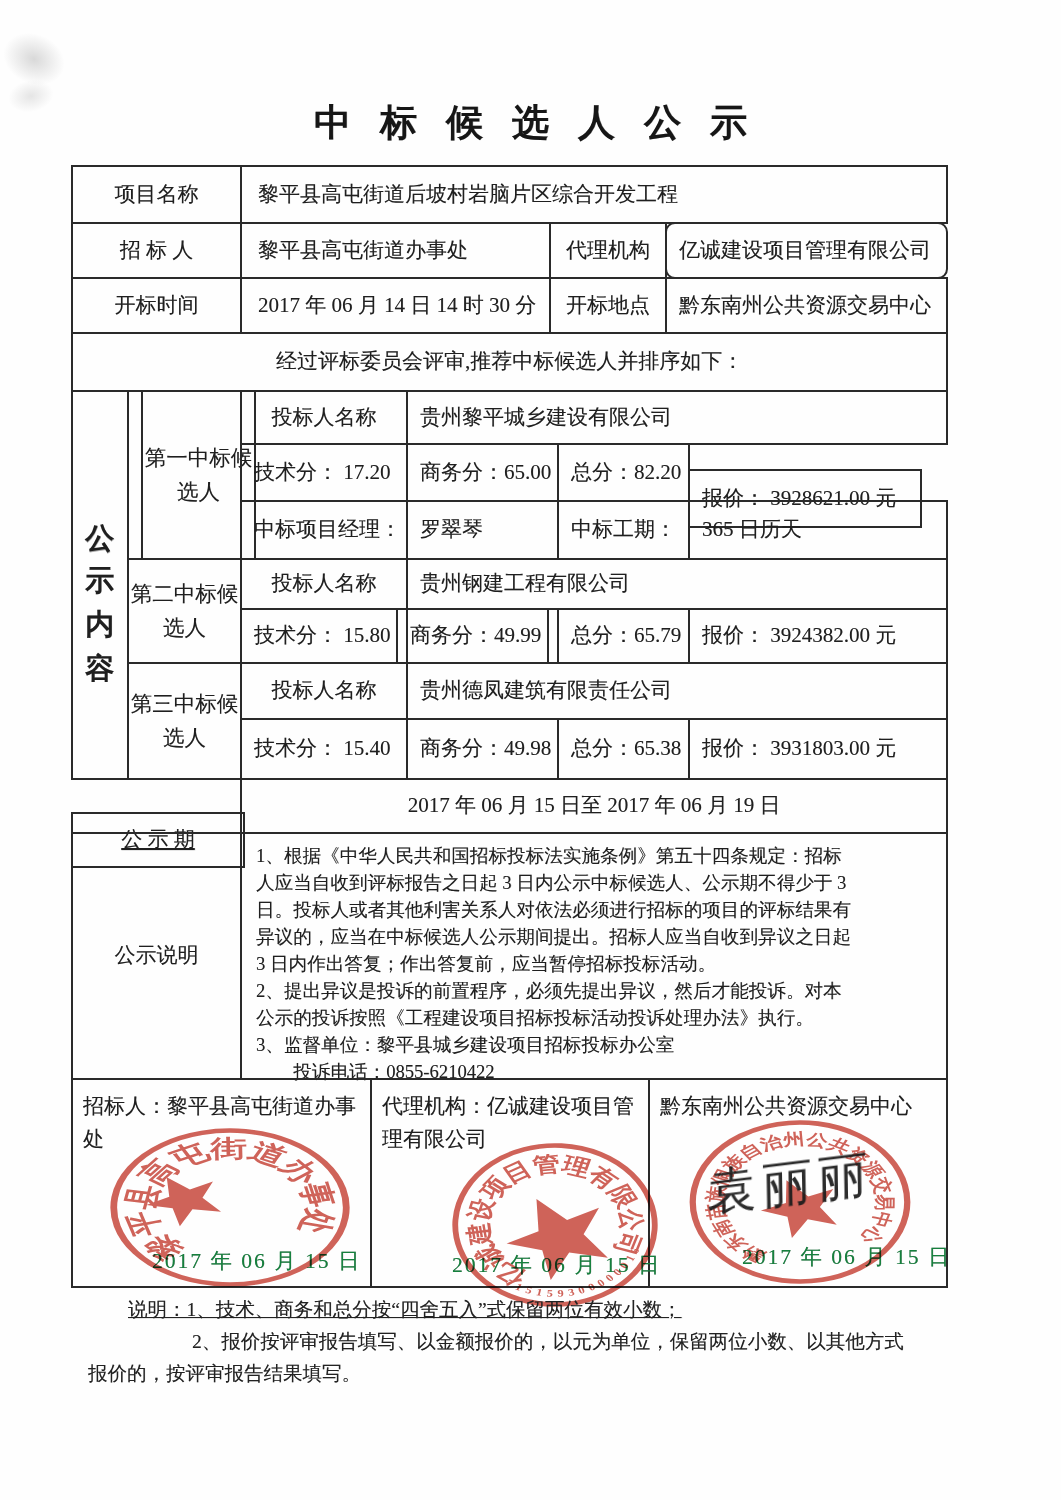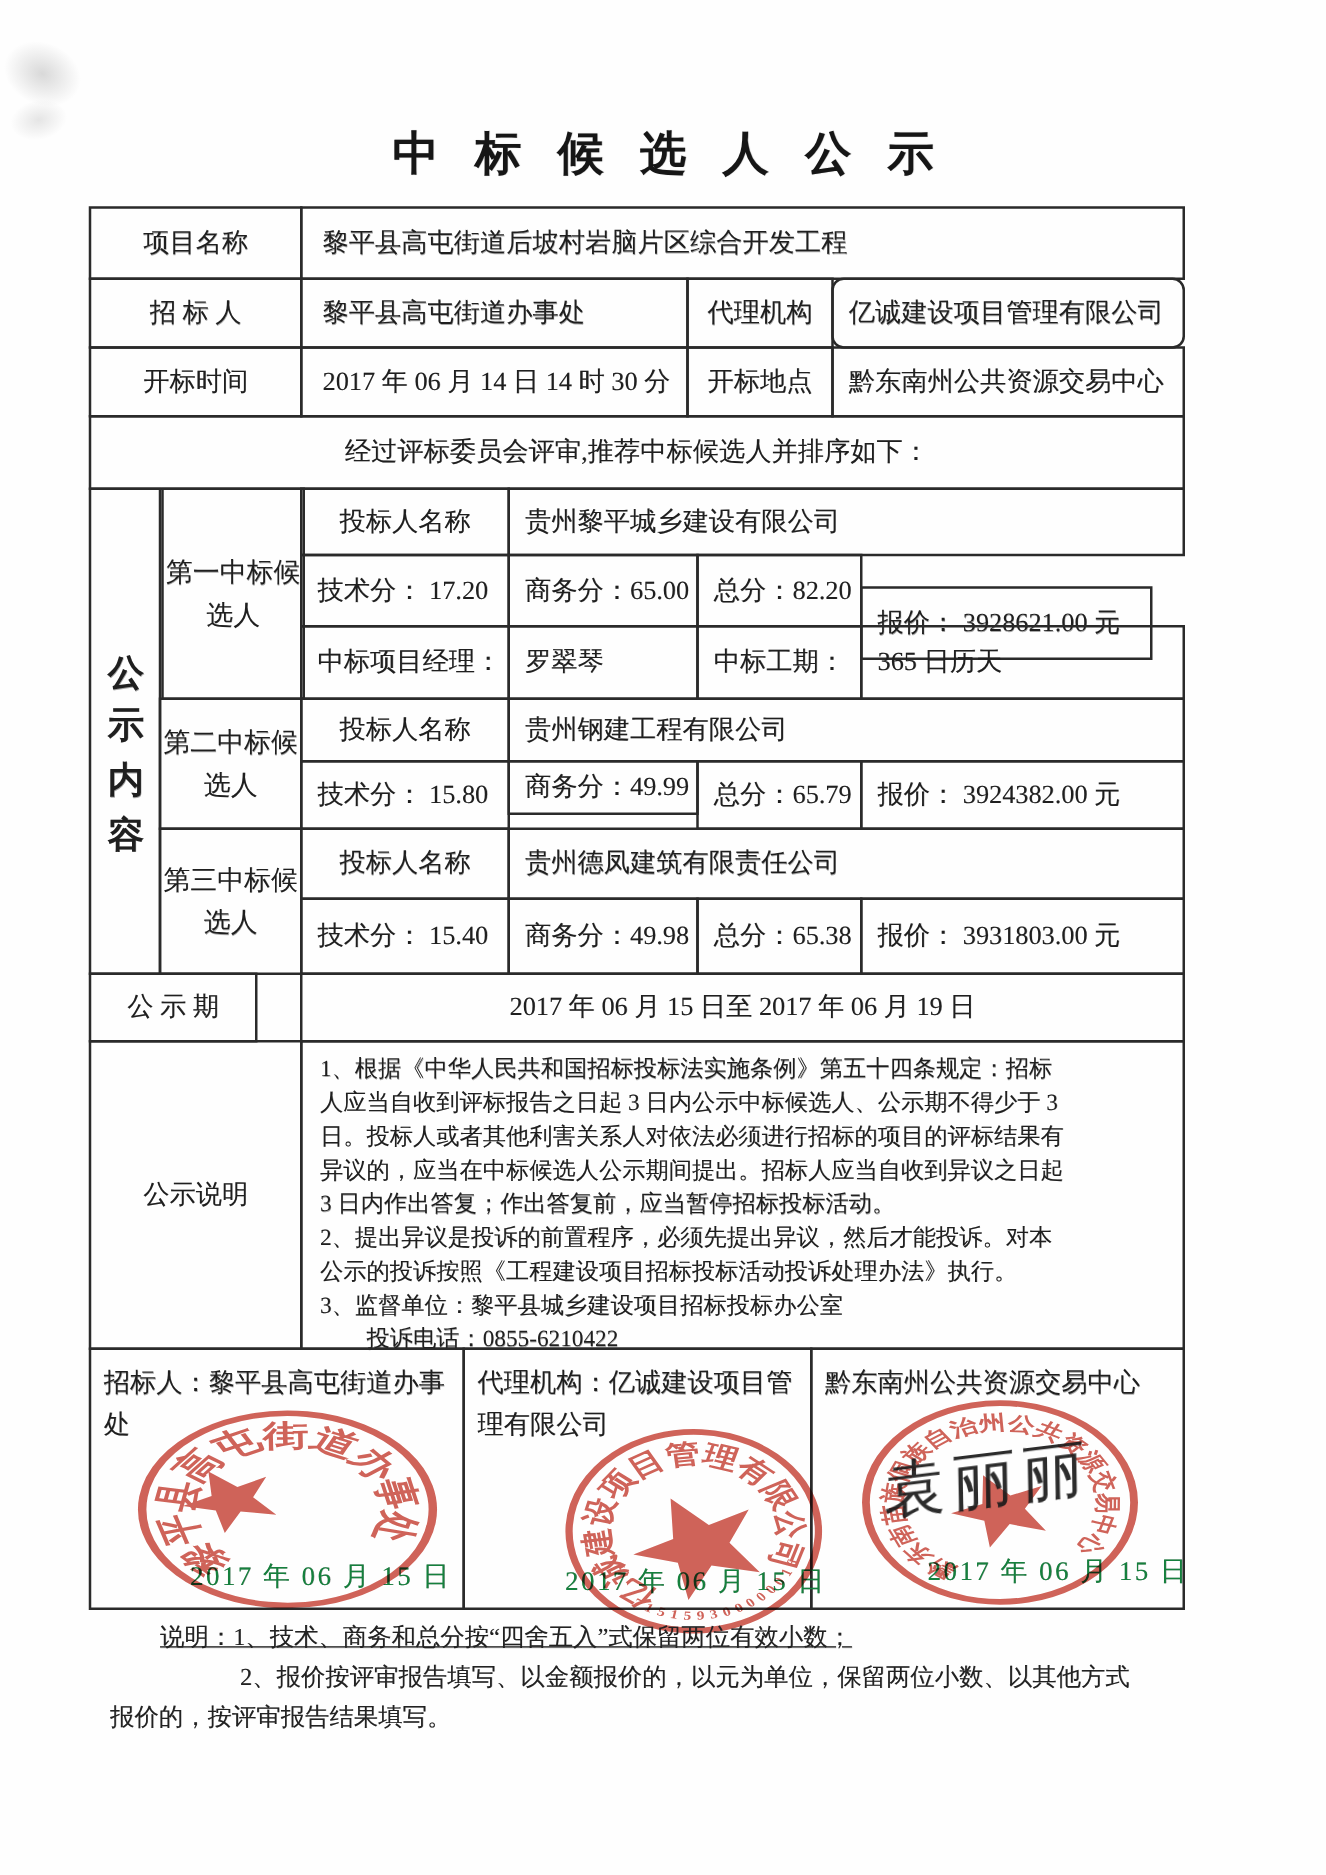--- a/index.html
+++ b/index.html
@@ -121,50 +121,50 @@
 
   <div class="cell center" style="left:71px;top:277px;width:171px;height:57px;">开标时间</div>
   <div class="cell padL" style="left:240px;top:277px;width:311px;height:57px;">2017 年 06 月 14 日 14 时 30 分</div>
   <div class="cell center" style="left:549px;top:277px;width:118px;height:57px;">开标地点</div>
   <div class="cell padS" style="left:665px;top:277px;width:283px;height:57px;">黔东南州公共资源交易中心</div>
 
   <div class="cell center" style="left:71px;top:332px;width:877px;height:60px;">经过评标委员会评审,推荐中标候选人并排序如下：</div>
 
   <div class="cell vertical-label" style="left:71px;top:390px;width:58px;height:390px;">公示内容</div>
 
-  <div class="cell center rank-label" style="left:129px;top:390px;width:115px;height:170px;">第一中标候选人</div>
+  <div class="cell center rank-label" style="left:141px;top:390px;width:115px;height:170px;">第一中标候选人</div>
   <div class="cell center rank-label" style="left:127px;top:558px;width:115px;height:106px;">第二中标候选人</div>
   <div class="cell center rank-label" style="left:127px;top:662px;width:115px;height:118px;">第三中标候选人</div>
 
   <div class="cell center" style="left:240px;top:390px;width:168px;height:55px;">投标人名称</div>
   <div class="cell padS" style="left:406px;top:390px;width:542px;height:55px;">贵州黎平城乡建设有限公司</div>
   <div class="cell padS" style="left:240px;top:443px;width:168px;height:59px;">技术分： 17.20</div>
   <div class="cell padS" style="left:406px;top:443px;width:153px;height:59px;">商务分：65.00</div>
   <div class="cell padS" style="left:557px;top:443px;width:133px;height:59px;">总分：82.20</div>
   <div class="cell padS" style="left:688px;top:469px;width:234px;height:59px;">报价： 3928621.00 元</div>
   <div class="cell padS" style="left:240px;top:500px;width:168px;height:60px;">中标项目经理：</div>
   <div class="cell padS" style="left:406px;top:500px;width:153px;height:60px;">罗翠琴</div>
   <div class="cell padS" style="left:557px;top:500px;width:133px;height:60px;">中标工期：</div>
   <div class="cell padS" style="left:688px;top:500px;width:260px;height:60px;">365 日历天</div>
 
   <div class="cell center" style="left:240px;top:558px;width:168px;height:52px;">投标人名称</div>
   <div class="cell padS" style="left:406px;top:558px;width:542px;height:52px;">贵州钢建工程有限公司</div>
   <div class="cell padS" style="left:240px;top:608px;width:168px;height:56px;">技术分： 15.80</div>
-  <div class="cell padS" style="left:406px;top:608px;width:153px;height:44px;">商务分：49.99</div>
+  <div class="cell padS" style="left:396px;top:608px;width:153px;height:56px;">商务分：49.99</div>
   <div class="cell padS" style="left:557px;top:608px;width:133px;height:56px;">总分：65.79</div>
   <div class="cell padS" style="left:688px;top:608px;width:260px;height:56px;">报价： 3924382.00 元</div>
 
   <div class="cell center" style="left:240px;top:662px;width:168px;height:58px;">投标人名称</div>
   <div class="cell padS" style="left:406px;top:662px;width:542px;height:58px;">贵州德凤建筑有限责任公司</div>
   <div class="cell padS" style="left:240px;top:718px;width:168px;height:62px;">技术分： 15.40</div>
   <div class="cell padS" style="left:406px;top:718px;width:153px;height:62px;">商务分：49.98</div>
   <div class="cell padS" style="left:557px;top:718px;width:133px;height:62px;">总分：65.38</div>
   <div class="cell padS" style="left:688px;top:718px;width:260px;height:62px;">报价： 3931803.00 元</div>
 
-  <div class="cell center" style="left:71px;top:778px;width:135px;height:56px;">公 示 期</div>
+  <div class="cell center" style="left:71px;top:812px;width:174px;height:56px;text-decoration:underline;">公 示 期</div>
   <div class="cell center" style="left:240px;top:778px;width:708px;height:56px;">2017 年 06 月 15 日至 2017 年 06 月 19 日</div>
 
   <div class="cell center" style="left:71px;top:832px;width:171px;height:248px;">公示说明</div>
   <div class="cell notes-text" style="left:240px;top:832px;width:708px;height:248px;">1、根据《中华人民共和国招标投标法实施条例》第五十四条规定：招标
 人应当自收到评标报告之日起 3 日内公示中标候选人、公示期不得少于 3
 日。投标人或者其他利害关系人对依法必须进行招标的项目的评标结果有
 异议的，应当在中标候选人公示期间提出。招标人应当自收到异议之日起
 3 日内作出答复；作出答复前，应当暂停招标投标活动。
 2、提出异议是投诉的前置程序，必须先提出异议，然后才能投诉。对本
 公示的投诉按照《工程建设项目招标投标活动投诉处理办法》执行。

